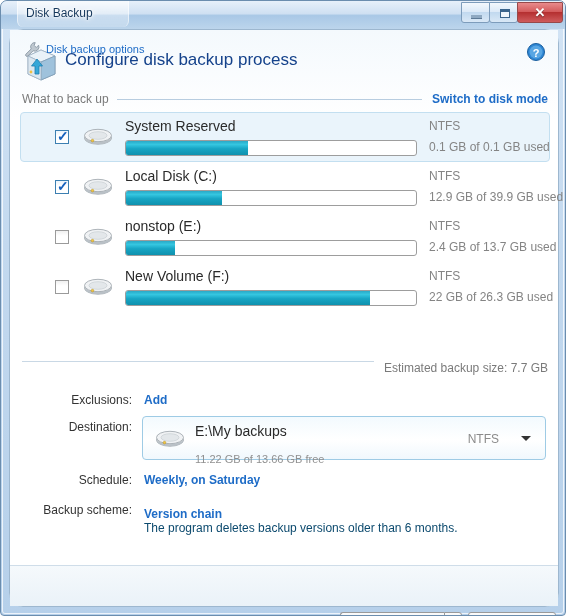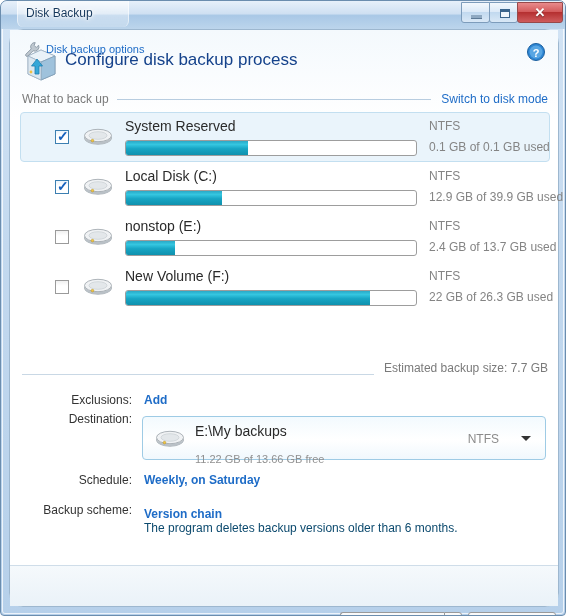--- a/index.html
+++ b/index.html
@@ -186,20 +186,21 @@
     flex: 1;
     height: 1px;
     background: #b8cde0;
   }
   .sect-link {
     font-size: 12px;
     color: #1e6cc7;
     white-space: nowrap;
     padding-left: 10px;
     cursor: pointer;
+    font-weight: bold;
   }
 
   
   .disk-list {
     position: absolute;
     left: 10px;
     top: 82px;
     width: 530px;
   }
   .disk-row {
@@ -285,21 +286,21 @@
     white-space: nowrap;
   }
 
   
   .est {
     position: absolute;
     left: 12px;
     top: 331px;
     width: 526px;
     display: flex;
-    align-items: flex-end;
+    align-items: flex-start;
   }
   .est-rule {
     flex: 1;
     height: 1px;
     background: #c9d8e5;
   }
   .est-label {
     font-size: 12px;
     color: #7a7a7a;
     white-space: nowrap;
@@ -606,21 +607,21 @@
     </div>
 
     <div class="est">
       <span class="est-rule"></span>
       <span class="est-label">Estimated backup size:  7.7 GB</span>
     </div>
 
     <div class="form-label" style="left:12px; top:363px; width:110px;">Exclusions:</div>
     <div class="form-link" style="left:134px; top:363px;">Add</div>
 
-    <div class="form-label" style="left:12px; top:382px; width:110px;">Destination:</div>
+    <div class="form-label" style="left:12px; top:390px; width:110px;">Destination:</div>
     <div class="dest-combo">
       <div class="dest-icon">
         <svg width="30" height="21" viewBox="0 0 30 21">
           <ellipse cx="15" cy="11" rx="13.5" ry="6.2" fill="#d8dcdf" stroke="#9aa2a8" stroke-width="0.8"></ellipse>
           <path d="M1.5,9 A13.5,6.2 0 0,0 28.5,9 L28.5,11 A13.5,6.2 0 0,1 1.5,11 Z" fill="#b9c0c6"></path>
           <ellipse cx="15" cy="8.5" rx="13.5" ry="6.2" fill="#f0f2f4" stroke="#9aa2a8" stroke-width="0.8"></ellipse>
           <ellipse cx="15" cy="8.5" rx="9" ry="3.8" fill="#e3e7ea" stroke="#c3c9ce" stroke-width="0.6"></ellipse>
           <circle cx="9.5" cy="13.6" r="1.3" fill="#f2c744" stroke="#b9901c" stroke-width="0.5"></circle>
         </svg>
       </div>

